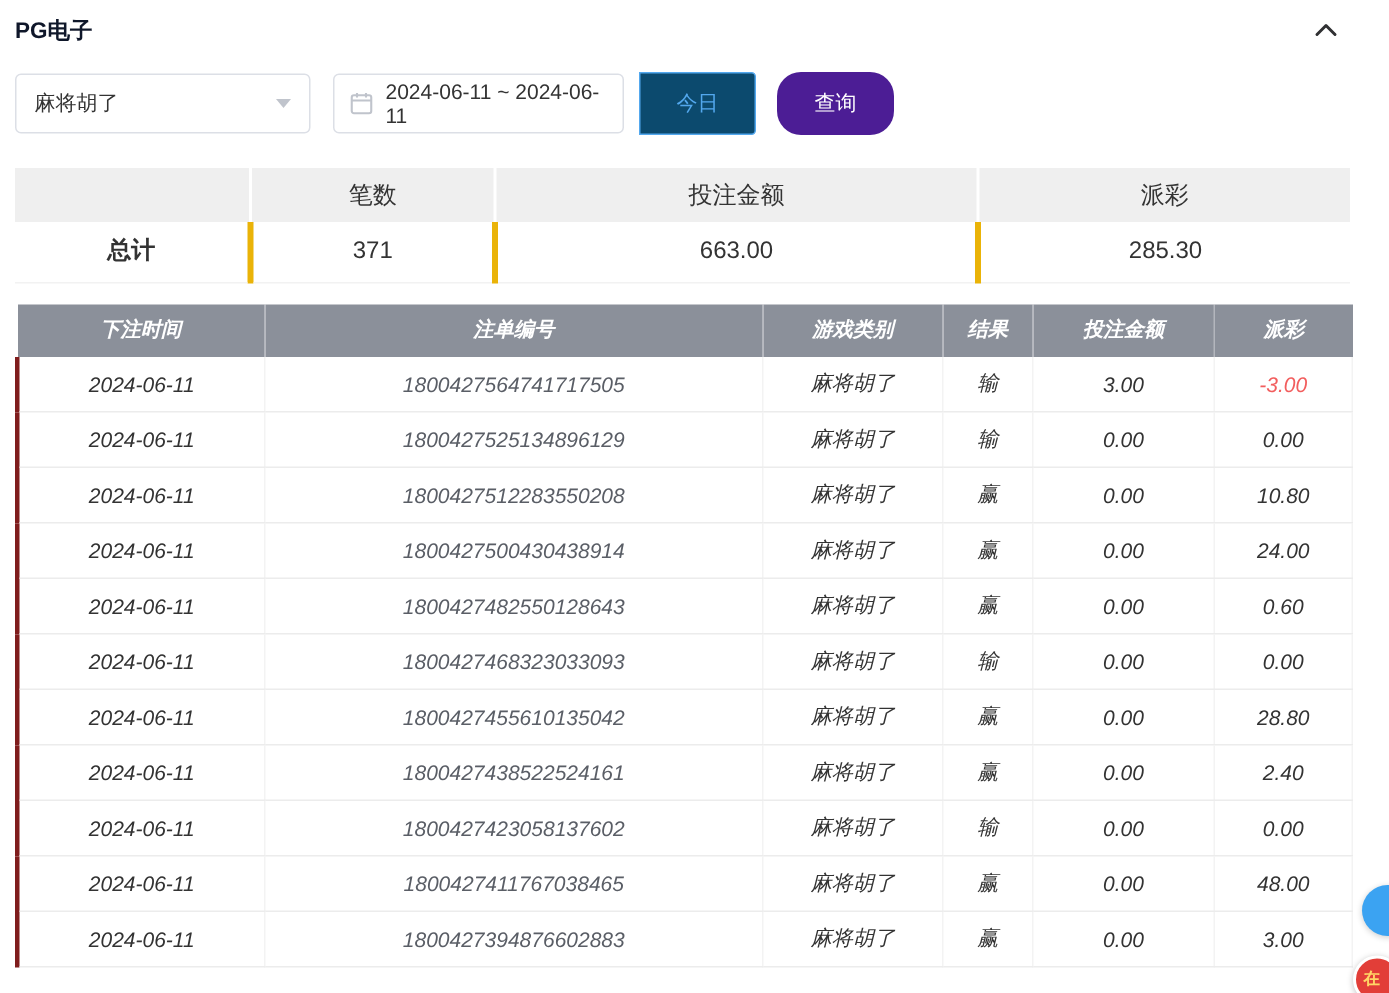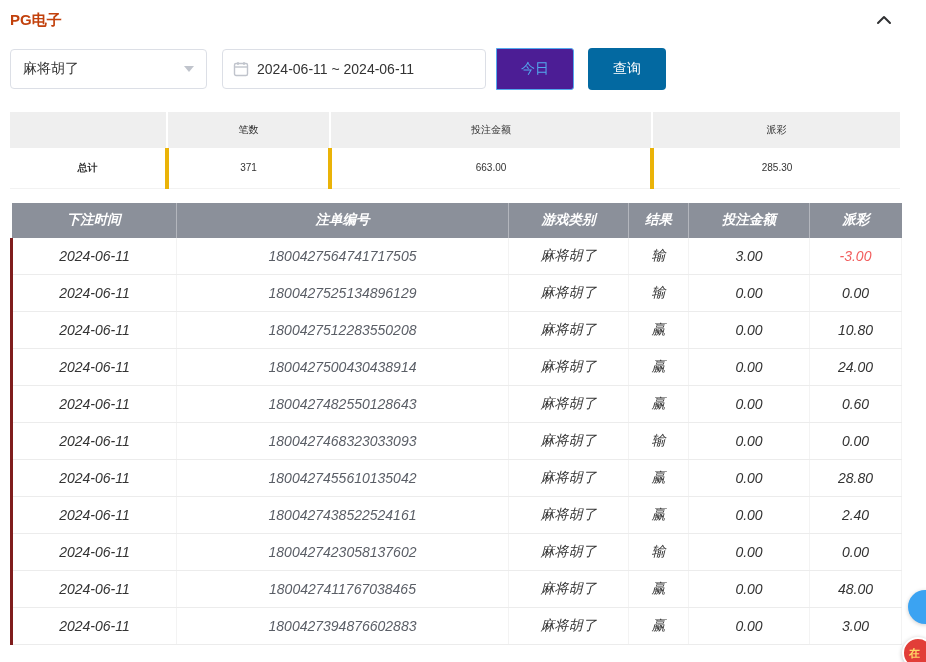--- a/index.html
+++ b/index.html
@@ -11,56 +11,56 @@
     overflow: hidden;
     color: #333;
   }
   .panel { width: 926px; }
 
   
   .panel-header {
     display: flex; align-items: center; justify-content: space-between;
     height: 40px; padding: 0 32px 0 10px;
   }
-  .panel-title { font-size: 15px; font-weight: bold; color: #c2410c; }
+  .panel-title { font-size: 15px; font-weight: bold; color: #0f172a; }
   .collapse-btn { background: none; border: none; cursor: pointer; padding: 2px; line-height: 0; }
 
   
   .filter-bar { display: flex; align-items: center; margin: 8px 10px 22px 10px; }
   .select-box {
     width: 197px; height: 40px; border: 1px solid #dcdfe6; border-radius: 4px;
     display: flex; align-items: center; justify-content: space-between;
     padding: 0 12px; font-size: 14px; color: #333; cursor: pointer; background: #fff;
   }
   .caret-down {
     width: 0; height: 0; border-left: 5px solid transparent;
     border-right: 5px solid transparent; border-top: 6px solid #c0c4cc;
   }
   .date-box {
-    width: 264px; height: 40px; border: 1px solid #dcdfe6; border-radius: 4px;
+    width: 194px; height: 40px; border: 1px solid #dcdfe6; border-radius: 4px;
     display: flex; align-items: center; gap: 8px; padding: 0 10px;
     font-size: 14px; color: #333; margin-left: 15px; cursor: pointer; background: #fff;
   }
   .btn-group { display: flex; margin-left: 10px; }
   .quick-btn {
-    width: 78px; height: 42px; background: #4c1d95; border: 1px solid #e3e5e9;
+    width: 78px; height: 42px; background: #0c4a6e; border: 1px solid #e3e5e9;
     color: #c3c7cd; font-size: 14px; cursor: pointer; margin-left: -1px;
     font-family: inherit;
   }
   .quick-btn:first-child { border-radius: 3px 0 0 3px; margin-left: 0; }
   .quick-btn:last-child { border-radius: 0 3px 3px 0; }
   .quick-btn.active { color: #53a8ee; border-color: #53a8ee; position: relative; z-index: 1; }
   .search-btn {
-    width: 78px; height: 42px; margin-left: 14px; background: #0369a1; color: #fff;
-    border: none; border-radius: 4px; font-size: 14px; cursor: pointer; font-family: inherit;
+    width: 78px; height: 42px; margin-left: 14px; background: #4c1d95; color: #fff;
+    border: none; border-radius: 16px; font-size: 14px; cursor: pointer; font-family: inherit;
   }
 
   
   table { border-collapse: collapse; }
-  .summary-table { width: 890px; margin: 0 10px; font-size: 10px; text-align: center; table-layout: fixed; }
+  .summary-table { width: 890px; margin: 0 10px; font-size: 16px; text-align: center; table-layout: fixed; }
   .summary-table thead th {
     background: #efefef; height: 36px; font-weight: normal; color: #333;
     border-left: 2px solid #fff;
   }
   .summary-table thead th:first-child { border-left: none; }
   .summary-table tbody td {
     height: 40px; background: #fff; border-bottom: 1px solid #f2f2f2;
     border-left: 4px solid #eab308;
   }
   .summary-table tbody td:first-child { border-left: none; font-weight: bold; }

